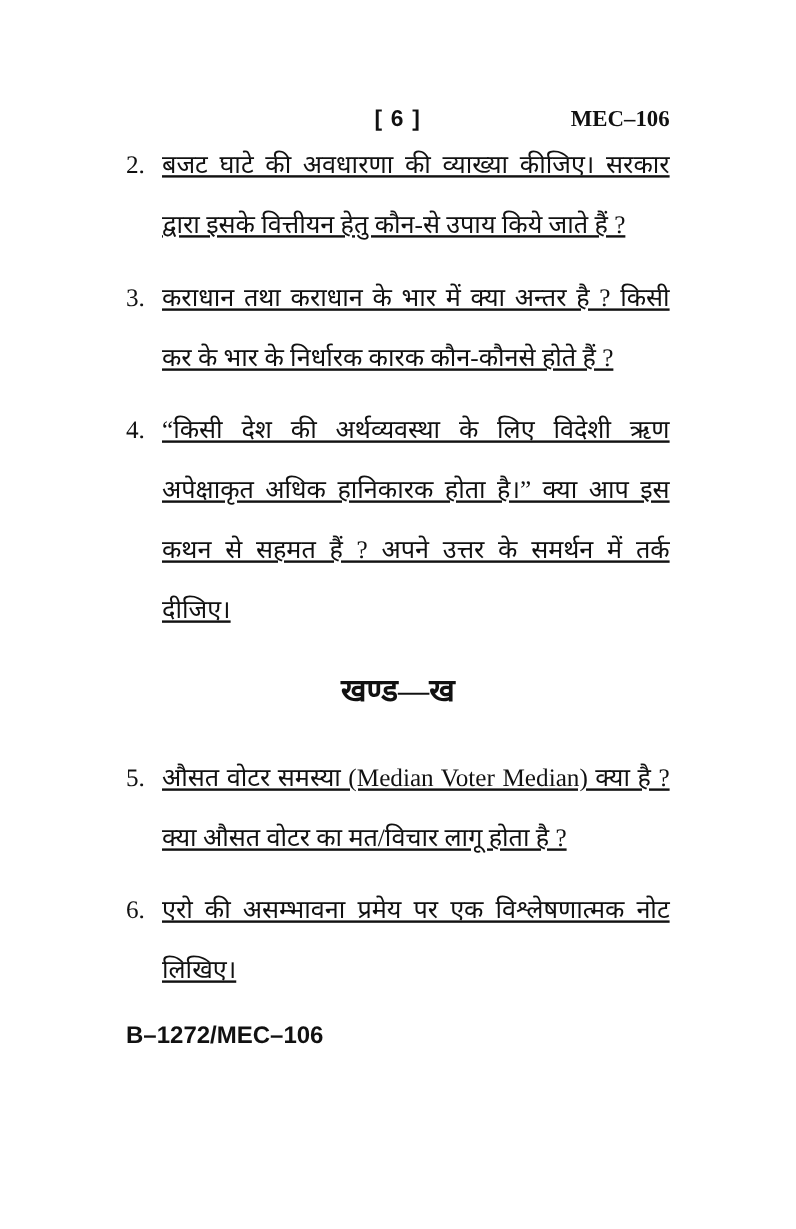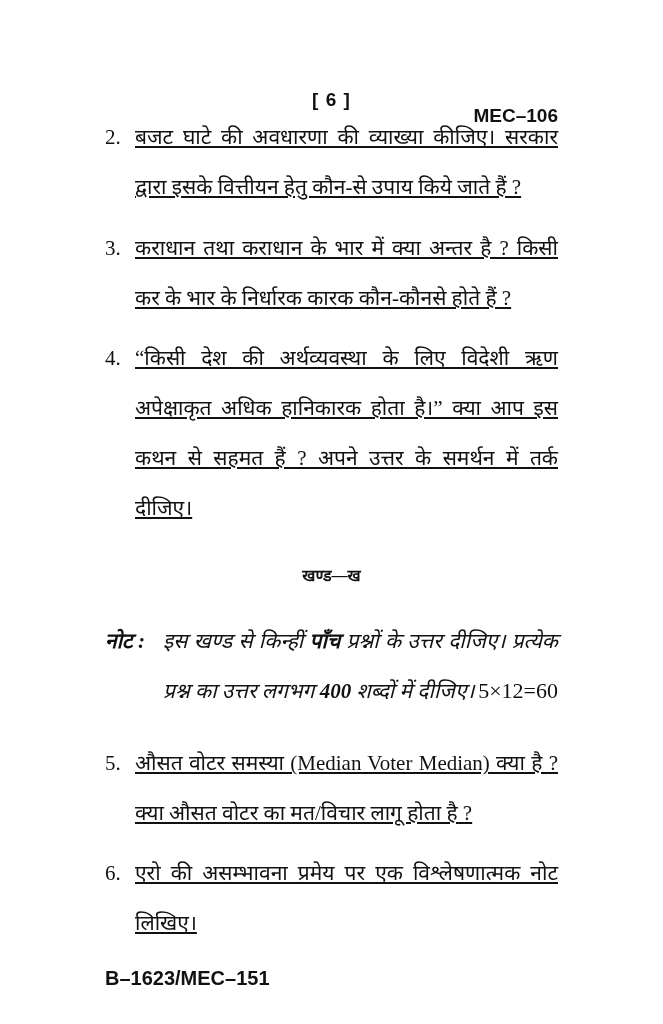--- a/index.html
+++ b/index.html
@@ -30,22 +30,23 @@
     position: absolute;
     left: 50%;
     top: 0;
     transform: translateX(-50%);
     letter-spacing: 1px;
     white-space: nowrap;
   }
   .paper-code {
     position: absolute;
     right: 0;
-    top: 16px;
+    top: 0;
     white-space: nowrap;
+    font-family: Liberation Serif, serif;
   }
   .question {
     display: flex;
     font-size: 21px;
     line-height: 50px;
   }
   .qnum {
     flex: none;
     width: 30px;
   }
@@ -57,21 +58,21 @@
   }
   .q2 { margin-top: 0; }
   .q3 { margin-top: 11px; }
   .q4 { margin-top: 10px; }
   .q5 { margin-top: 22px; }
   .q6 { margin-top: 10px; }
   .section-heading {
     margin-top: 18px;
     text-align: center;
     font-weight: bold;
-    font-size: 16px;
+    font-size: 26px;
     line-height: 50px;
   }
   .note {
     display: flex;
     margin-top: 15px;
     font-size: 21px;
     line-height: 50px;
   }
   .note-label {
     flex: none;
@@ -126,35 +127,28 @@
     <span class="qtext">कराधान तथा कराधान के भार में क्या अन्तर है ? किसी कर के भार के निर्धारक कारक कौन-कौनसे होते हैं ?</span>
   </div>
 
   <div class="question q4">
     <span class="qnum">4.</span>
     <span class="qtext">“किसी देश की अर्थव्यवस्था के लिए विदेशी ऋण अपेक्षाकृत अधिक हानिकारक होता है।” क्या आप इस कथन से सहमत हैं ? अपने उत्तर के समर्थन में तर्क दीजिए।</span>
   </div>
 
   <div class="section-heading">खण्ड—ख</div>
 
-  <div class="note">
-    <span class="note-label">नोट :</span>
-    <span class="note-text">
-      <span>इस खण्ड से किन्हीं </span><span class="note-bold">पाँच</span><span> प्रश्नों के उत्तर दीजिए। प्रत्येक प्रश्न का उत्तर लगभग </span><span class="note-bold">400</span><span> शब्दों में दीजिए।</span>
-      <span class="note-marks">5×12=60</span>
-    </span>
-  </div>
 
   <div class="question q5">
     <span class="qnum">5.</span>
     <span class="qtext">औसत वोटर समस्या (Median Voter Median) क्या है ? क्या औसत वोटर का मत/विचार लागू होता है ?</span>
   </div>
 
   <div class="question q6">
     <span class="qnum">6.</span>
     <span class="qtext">एरो की असम्भावना प्रमेय पर एक विश्लेषणात्मक नोट लिखिए।</span>
   </div>
 
   <div class="footer">
-    <span>B–1623/MEC–151</span>
+    <span>B–1272/MEC–106</span>
   </div>
 
 </div>
 
 </body></html>

